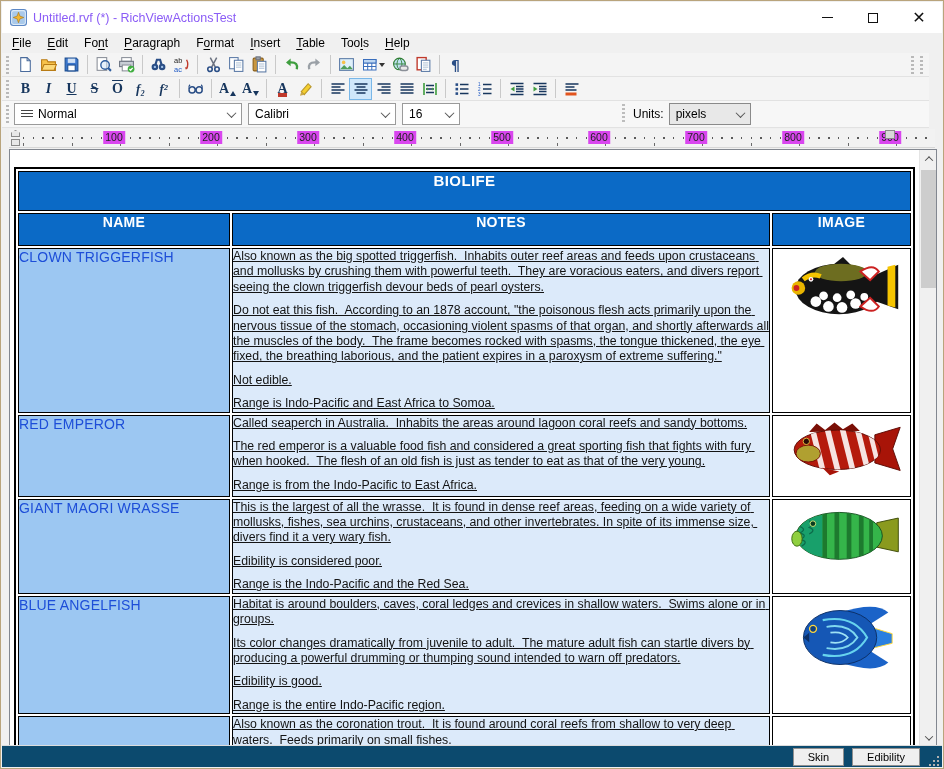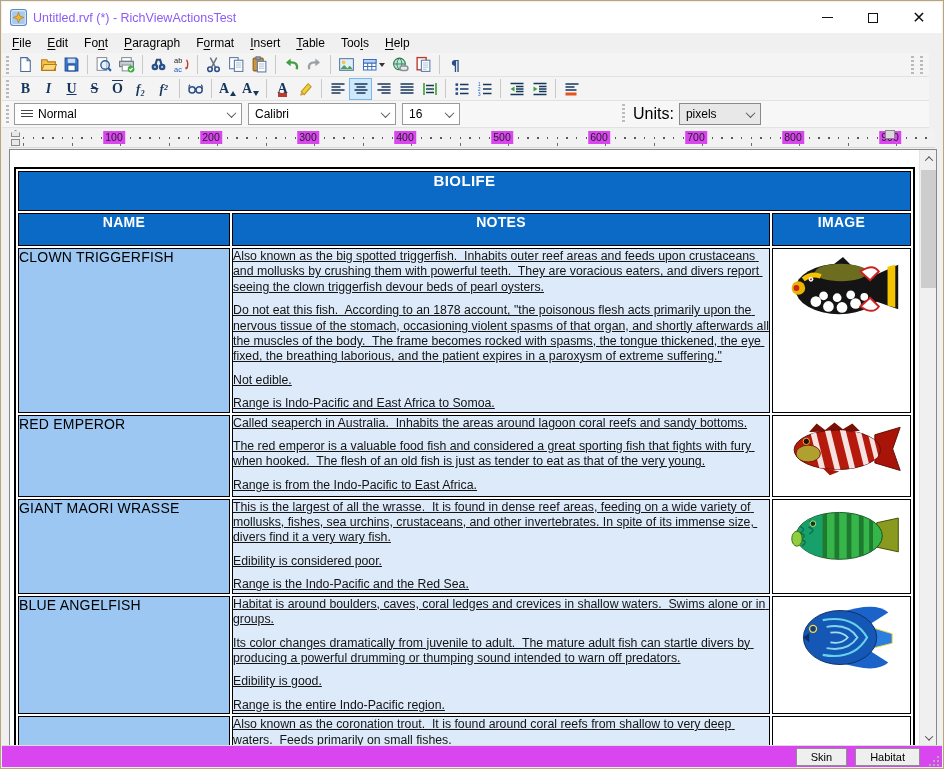--- a/index.html
+++ b/index.html
@@ -47,21 +47,21 @@
   .a-bar { position:absolute; left:1px; right:1px; bottom:-1px; height:3.5px; background:#c0392b; }
   .tri-up { width:0;height:0;border-left:3.5px solid transparent;border-right:3.5px solid transparent;border-bottom:5px solid #17365d; margin-left:1px; }
   .tri-dn { width:0;height:0;border-left:3.5px solid transparent;border-right:3.5px solid transparent;border-top:5px solid #17365d; margin-left:1px; }
   .right-grips { margin-left:auto; display:flex; gap:6px; padding-right:6px; }
 
   
   .combo { height:22px; background:#fff; border:1px solid #9a9a9a; display:flex; align-items:center; padding:0 6px 0 6px; font-size:12px; color:#000; position:relative; }
   .combo .chev { margin-left:auto; width:7px; height:7px; border-right:1.5px solid #555; border-bottom:1.5px solid #555; transform:rotate(45deg) translate(-1px,-1px); }
   .style-lines { width:12px; height:9px; margin-right:5px; background:repeating-linear-gradient(to bottom,#444 0 1.3px, transparent 1.3px 3px); flex:0 0 auto; }
   .panel-sep { width:3px; height:20px; margin:0 8px; background:repeating-linear-gradient(to bottom,#bdbdbd 0 2px, transparent 2px 4px); }
-  .units-label { font-size:16px; color:#000; margin-right:5px; }
+  .units-label { font-size:12px; color:#000; margin-right:5px; }
   .combo.gray { background:#e8e8e8; border:1px solid #8a8a8a; }
 
   
   .ruler { position:absolute; left:8px; right:8px; top:128px; height:19px; background:#f2f2f2; border-bottom:1px solid #d7d7d7; overflow:hidden; }
   .ruler .ticks { position:absolute; left:14px; right:0; top:8px; height:2px;
     background:repeating-linear-gradient(to right,#5a5a5a 0 1.4px, transparent 1.4px 9.7px); }
   .ruler .ticks2 { position:absolute; left:14px; right:0; top:14px; height:3px;
     background:repeating-linear-gradient(to right,#6a6a6a 0 1.4px, transparent 1.4px 48.5px); }
   .rlabel { position:absolute; top:2px; transform:translateX(-50%); font-size:10.5px; color:#222; background:#d946ef; padding:0 2px; line-height:13px; }
   .rmarker-l1 { position:absolute; left:2px; top:1px; width:9px; height:7px; background:#e8e8e8; border:1px solid #8a8a8a; clip-path:polygon(0 100%,0 40%,50% 0,100% 40%,100% 100%); }
@@ -78,28 +78,28 @@
   .vs-up .vs-chev { transform:rotate(45deg) translate(1px,1px); }
   .vs-dn .vs-chev { transform:rotate(225deg) translate(1px,1px); }
   .vs-thumb { position:absolute; left:1px; width:15px; top:20px; height:118px; background:#cdcdcd; }
 
   
   table.bio { border-collapse:separate; border-spacing:2px; background:#fff; border:2px solid #000; margin:17px 0 0 4px; width:897px; table-layout:fixed; }
   table.bio td { border:1px solid #000; padding:0; vertical-align:top; overflow:hidden; }
   td.hdr { background:#0b6ac6; color:#fff; text-align:center; vertical-align:middle; font-weight:bold;margin-left:12px; }
   td.title-cell { height:40px; font-size:15px; letter-spacing:.4px; }
   td.col-hdr { height:33px; font-size:14px; letter-spacing:.3px; }
-  td.name-cell { background:#9cc7f2; vertical-align:middle; padding:4px 6px 4px 8px; font-size:14px; color:#000000; letter-spacing:.2px; }
+  td.name-cell { background:#9cc7f2; vertical-align:middle; padding:4px 6px 4px 8px; font-size:14px; color:#1d4ed8; letter-spacing:.2px; }
   td.notes-cell { background:#dceafa; padding:3px 6px 2px 6px; }
   td.notes-cell p { margin:0 0 8px 0; font-size:12.3px; line-height:15.4px; color:#141414; white-space:pre-wrap;text-decoration:underline; }
   td.notes-cell p:last-child { margin-bottom:0; }
   td.img-cell { background:#fff; vertical-align:middle; text-align:center; }
 
   
-  .statusbar { position:absolute; left:1px; right:1px; bottom:1px; height:22px; background:#d946ef; border-top:1px solid #dcdcdc; display:flex; align-items:center; justify-content:flex-end; }
+  .statusbar { position:absolute; left:1px; right:1px; bottom:1px; height:22px; background:#0c4a6e; border-top:1px solid #dcdcdc; display:flex; align-items:center; justify-content:flex-end; }
   .sb-btn { height:18px; border:1px solid #8f8f8f; background:#efefef; font-size:11px; color:#000; display:flex; align-items:center; justify-content:center; margin-right:8px; padding:0 14px; }
   .sizegrip { width:12px; height:12px; margin-right:2px; align-self:flex-end;
     background:
       radial-gradient(circle at 2px 10px,#b0b0b0 1px,transparent 1.4px),
       radial-gradient(circle at 6px 10px,#b0b0b0 1px,transparent 1.4px),
       radial-gradient(circle at 10px 10px,#b0b0b0 1px,transparent 1.4px),
       radial-gradient(circle at 6px 6px,#b0b0b0 1px,transparent 1.4px),
       radial-gradient(circle at 10px 6px,#b0b0b0 1px,transparent 1.4px),
       radial-gradient(circle at 10px 2px,#b0b0b0 1px,transparent 1.4px);
   }
@@ -607,17 +607,17 @@
         </div>
       <div class="vs-thumb"></div>
       <div class="vs-arrow vs-dn">
           <span class="vs-chev"></span>
         </div>
     </div>
   </div>
 
   <div class="statusbar">
     <div class="sb-btn">Skin</div>
-    <div class="sb-btn">Habitat</div>
+    <div class="sb-btn">Edibility</div>
     <div class="sizegrip"></div>
   </div>
 
 </div>
 
 </body></html>

